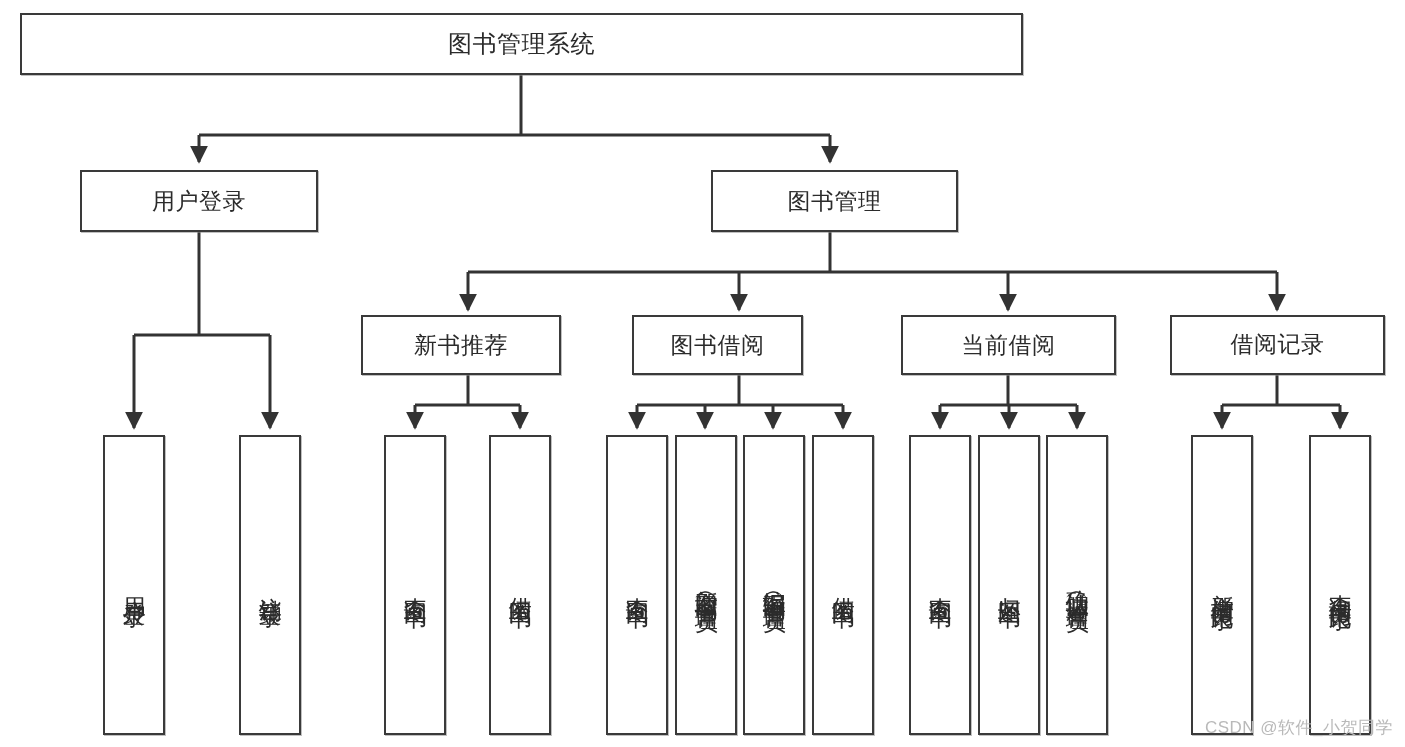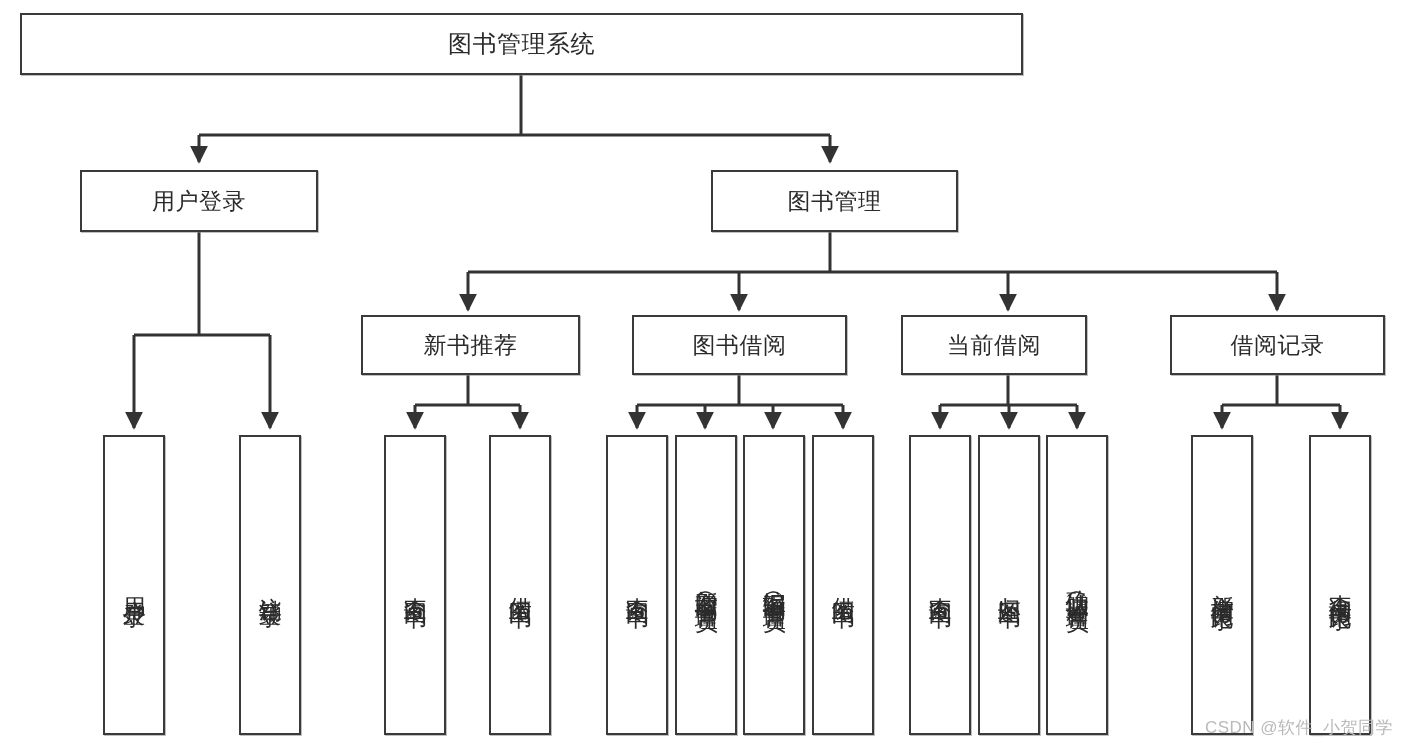--- a/index.html
+++ b/index.html
@@ -124,30 +124,30 @@
     <span class="label">图书管理系统</span>
   </div>
 
   <div class="node" style="left:80px;top:170px;width:238px;height:62px;">
     <span class="label">用户登录</span>
   </div>
   <div class="node" style="left:711px;top:170px;width:247px;height:62px;">
     <span class="label">图书管理</span>
   </div>
 
-  <div class="node" style="left:361px;top:315px;width:219px;height:60px;">
+  <div class="node" style="left:361px;top:315px;width:200px;height:60px;">
     <span class="label">新书推荐</span>
   </div>
-  <div class="node" style="left:632px;top:315px;width:215px;height:60px;">
+  <div class="node" style="left:632px;top:315px;width:171px;height:60px;">
     <span class="label">图书借阅</span>
   </div>
-  <div class="node" style="left:901px;top:315px;width:186px;height:60px;">
+  <div class="node" style="left:901px;top:315px;width:215px;height:60px;">
     <span class="label">当前借阅</span>
   </div>
-  <div class="node" style="left:1170px;top:315px;width:215px;height:60px;">
+  <div class="node" style="left:1170px;top:315px;width:215px;height:60px;font-family:Liberation Serif, serif;">
     <span class="label">借阅记录</span>
   </div>
 
   <div class="node vert" style="left:103px;top:435px;width:62px;height:300px;">
     <span class="label">用户登录</span>
   </div>
   <div class="node vert" style="left:239px;top:435px;width:62px;height:300px;">
     <span class="label">注销登录</span>
   </div>
 

